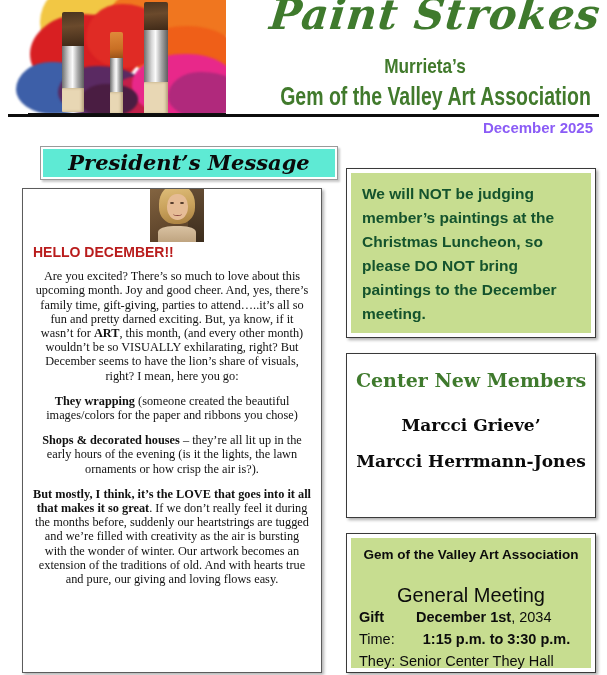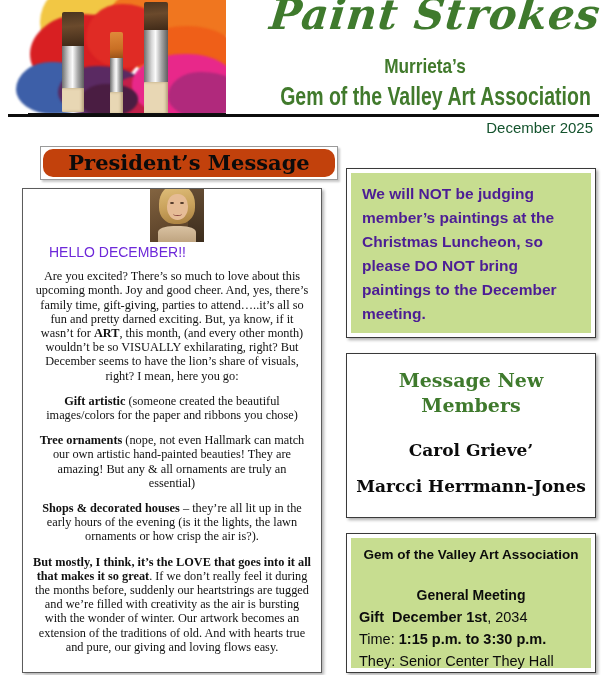--- a/index.html
+++ b/index.html
@@ -135,50 +135,50 @@
   #masthead-rule {
     position: absolute;
     left: 8px; top: 114px;
     width: 591px; height: 3px;
     background: #0d0d0d;
   }
   #masthead-date {
     position: absolute;
     right: 14px; top: 119px;
     font-family: "Liberation Sans", sans-serif;
-    font-weight: normal;
+    font-weight: bold;
     font-size: 15px;
-    color: #14532d;
+    color: #8b5cf6;
   }
 
   
   #left-col {
     position: absolute;
     left: 22px; top: 146px;
     width: 306px;
   }
   #president-banner-frame {
     position: relative;
     border: 1px solid #9a9a9a;
     background: #ffffff;
     padding: 2px 2px;
     width: 292px;
     margin-left: 18px;
     box-shadow: 2px 2px 2px rgba(0,0,0,.22);
   }
   #president-banner {
-    background: #c2410c;
+    background: #5eead4;
     height: 28px;
     line-height: 28px;
     text-align: center;
     font-family: "DejaVu Serif", serif;
+    font-style: italic;
     font-weight: bold;
     font-size: 21px;
     color: #0b0b0b;
-    border-radius: 10px;
   }
   #president-body {
     position: relative;
     margin-top: 8px;
     border: 1px solid #5c5c5c;
     background: #ffffff;
     width: 300px;
     height: 485px;
     box-shadow: 2px 2px 3px rgba(0,0,0,.3);
     padding: 0 10px;
@@ -214,25 +214,24 @@
 
   #president-text {
     padding-top: 56px;
     font-family: "Liberation Serif", serif;
     font-size: 12.3px;
     line-height: 14.2px;
     color: #111111;
   }
   #president-text .hello {
     font-family: "Liberation Sans", sans-serif;
-    font-weight: normal;
+    font-weight: bold;
     font-size: 14px;
-    color: #6d28d9;
+    color: #b91c1c;
     margin-bottom: 10px;
-    margin-left: 16px;
   }
   #president-text p { margin: 0 0 11px 0; text-align: center; }
   #president-text b { font-weight: bold; }
 
   
   #right-col {
     position: absolute;
     left: 346px; top: 168px;
     width: 250px;
   }
@@ -246,21 +245,21 @@
   #notice-box { height: 170px; }
   #notice-inner {
     background: #c7dd90;
     height: 100%;
     padding: 9px 17px 0 11px;
     box-sizing: border-box;
     font-family: "Liberation Sans", sans-serif;
     font-weight: bold;
     font-size: 15.5px;
     line-height: 24px;
-    color: #4c1d95;
+    color: #14532d;
   }
   #welcome-box {
     margin-top: 15px;
     height: 165px;
     padding: 0;
     text-align: center;
   }
   #welcome-title {
     margin-top: 14px;
     font-family: "DejaVu Serif", serif;
@@ -293,28 +292,28 @@
     font-size: 14.5px;
     line-height: 22px;
     color: #0c0c0c;
   }
   #meeting-org {
     font-weight: bold;
     font-size: 13.5px;
     text-align: center;
   }
   #meeting-kind {
-    font-weight: bold;
-    font-size: 14px;
+    font-weight: normal;
+    font-size: 20px;
     text-align: center;
     margin-top: 18px;
   }
   .meet-row { white-space: nowrap; }
   .meet-label { font-weight: bold; }
-  .meet-val-b { font-weight: bold; }
+  .meet-val-b { font-weight: bold; margin-left: 24px; }
 </style>
 </head>
 <body>
 
 <div id="masthead">
 
   <div id="paint-art">
     <div class="splash sp-yellow"></div>
     <div class="splash sp-orange"></div>
     <div class="splash sp-orange2"></div>
@@ -369,40 +368,39 @@
       <div class="ph-eyeR"></div>
       <div class="ph-smile"></div>
       <div class="ph-body"></div>
     </div>
 
     <div id="president-text">
       <div class="hello">HELLO DECEMBER!!</div>
 
       <p><span>Are you excited?  There’s so much to love about this upcoming month.  Joy and good cheer.  And, yes, there’s family time, gift-giving, parties to attend…..it’s all so fun and pretty darned exciting.  But, ya know, if it wasn’t for </span><b>ART</b><span>, this month, (and every other month) wouldn’t be so VISUALLY exhilarating, right?  But December seems to have the lion’s share of visuals, right?  I mean, here you go:</span></p>
 
-      <p><b>Gift artistic</b><span> (someone created the beautiful images/colors for the paper and ribbons you chose)</span></p>
-
-      <p><b>Tree ornaments</b><span> (nope, not even Hallmark can match our own artistic hand-painted beauties!  They are amazing!  But any &amp; all ornaments are truly an essential)</span></p>
+      <p><b>They wrapping</b><span> (someone created the beautiful images/colors for the paper and ribbons you chose)</span></p>
+
 
       <p><b>Shops &amp; decorated houses</b><span> – they’re all lit up in the early hours of the evening (is it the lights, the lawn ornaments or how crisp the air is?).</span></p>
 
       <p><b>But mostly, I think, it’s the LOVE that goes into it all that makes it so great</b><span>. If we don’t really feel it during the months before, suddenly our heartstrings are tugged and we’re filled with creativity as the air is bursting with the wonder of winter.  Our artwork becomes an extension of the traditions of old.  And with hearts true and pure, our giving and loving flows easy.</span></p>
     </div>
   </div>
 </div>
 
 <div id="right-col">
 
   <div class="rbox" id="notice-box">
     <div id="notice-inner">We will NOT be judging member’s paintings at the Christmas Luncheon, so please DO NOT bring paintings to the December meeting.</div>
   </div>
 
   <div class="rbox" id="welcome-box">
-    <div id="welcome-title">Message New Members</div>
-    <div class="member-name" id="member-1">Carol Grieve’</div>
+    <div id="welcome-title">Center New Members</div>
+    <div class="member-name" id="member-1">Marcci Grieve’</div>
     <div class="member-name" id="member-2">Marcci Herrmann-Jones</div>
   </div>
 
   <div class="rbox" id="meeting-box">
     <div id="meeting-inner">
       <div id="meeting-org">Gem of the Valley Art Association</div>
       <div id="meeting-kind">General Meeting</div>
       <div class="meet-row"><span class="meet-label">Gift</span>&nbsp;&nbsp;<span class="meet-val-b">December 1st</span><span>, 2034</span></div>
       <div class="meet-row"><span>Time:</span>&nbsp;<span class="meet-val-b">1:15 p.m. to 3:30 p.m.</span></div>
       <div class="meet-row"><span>They:</span>&nbsp;<span>Senior Center They Hall</span></div>

